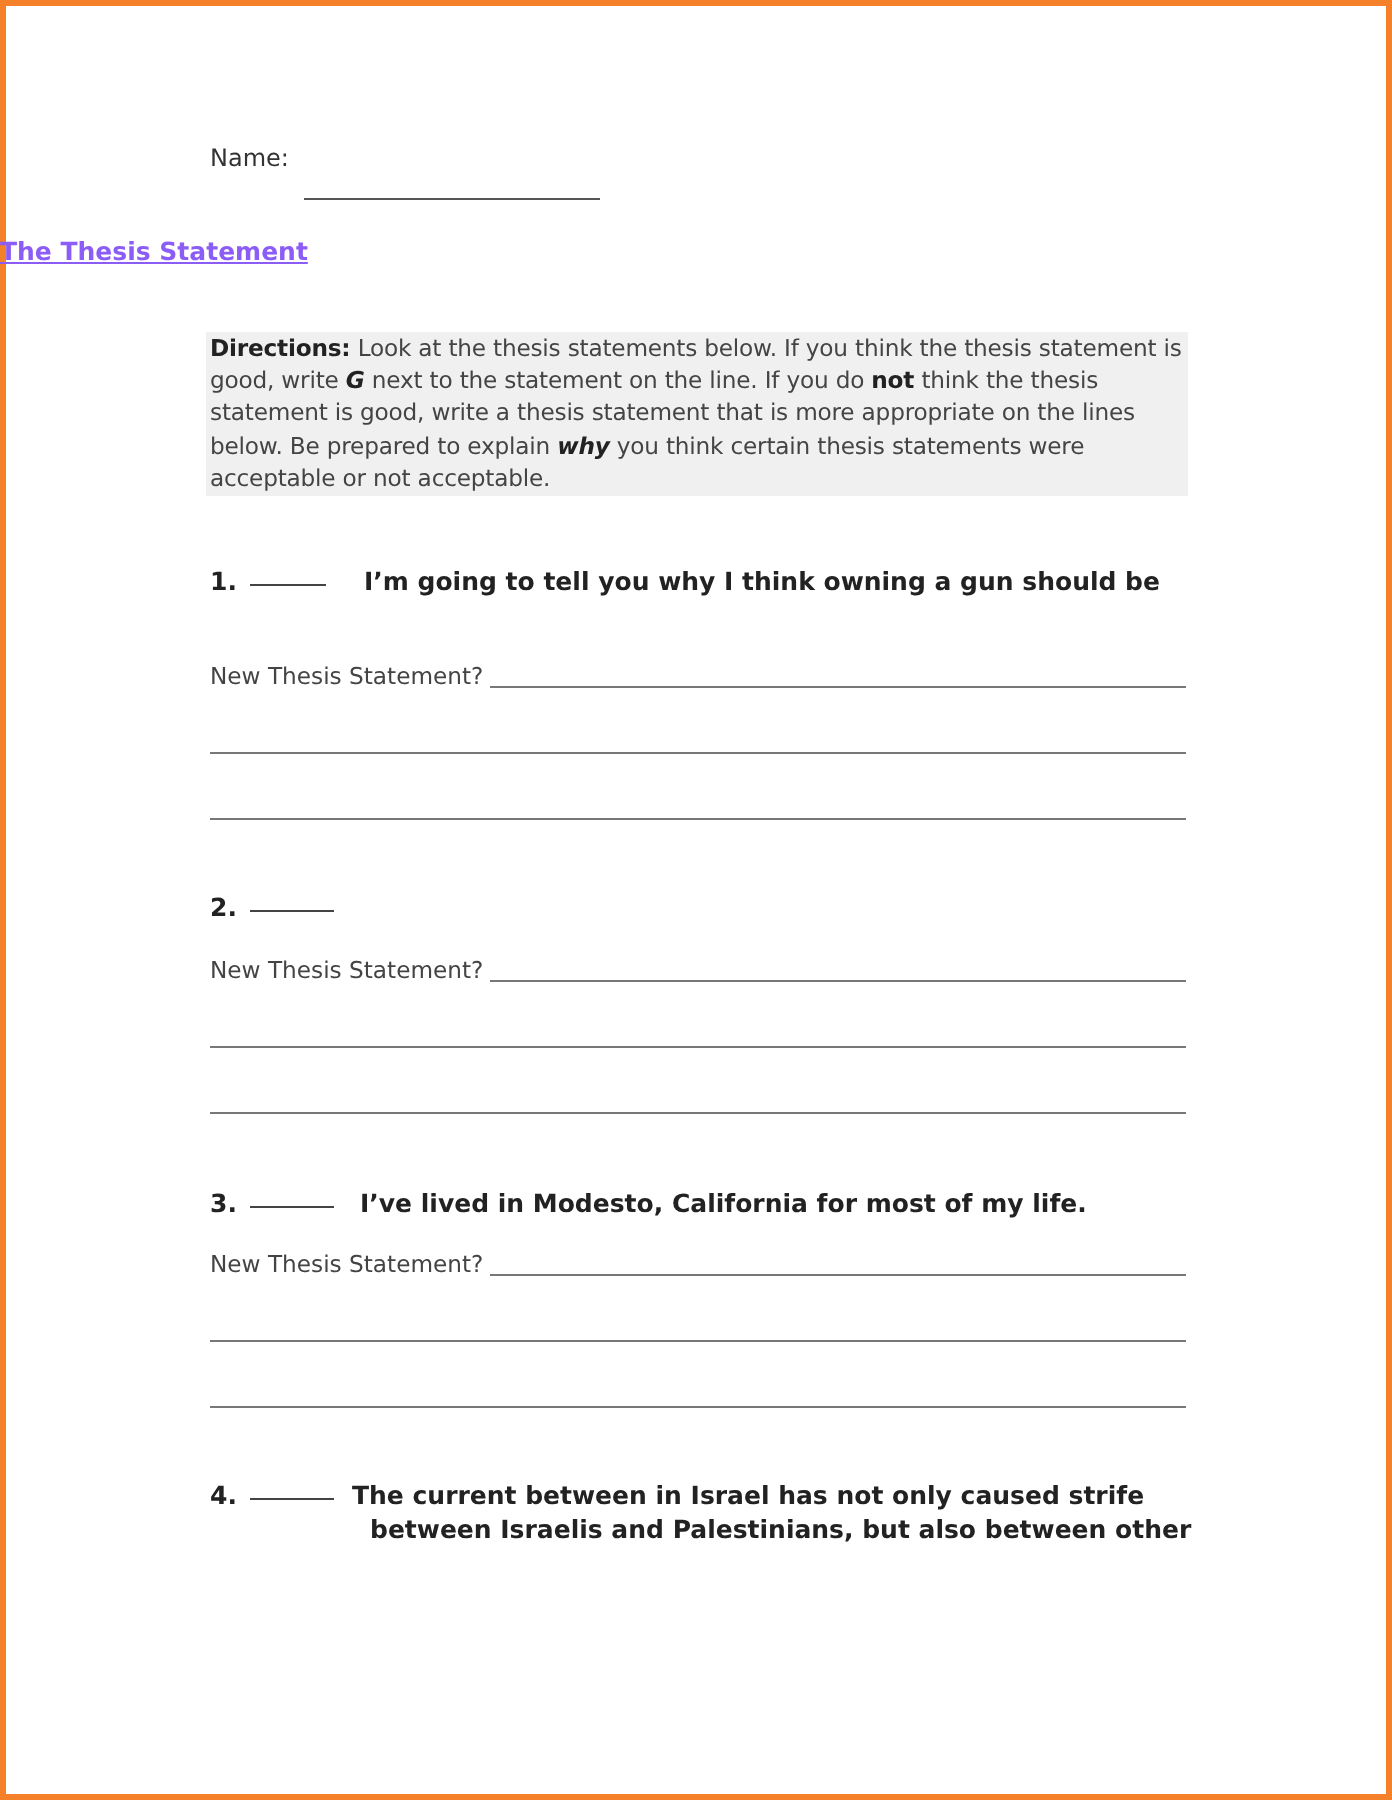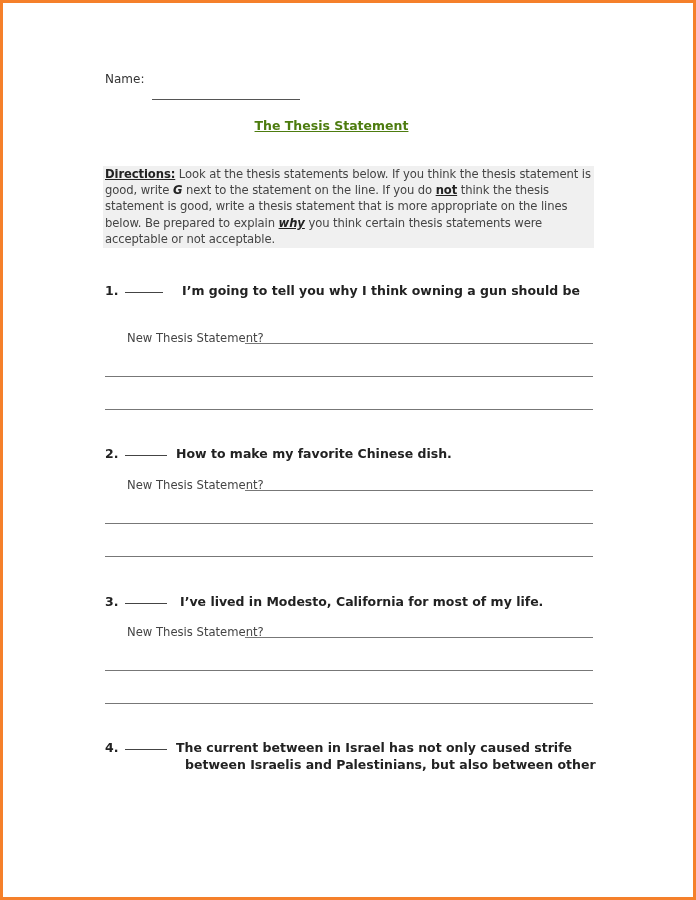--- a/index.html
+++ b/index.html
@@ -16,40 +16,40 @@
     .name-row {
       position: absolute; left: 105px; top: 72px;
       font-size: 12px; color: #333;
     }
     .name-line {
       position: absolute; left: 152px; top: 99px; width: 148px;
       border-bottom: 1px solid #555;
     }
     .title {
       position: absolute; left: 0; width: 663px; top: 118px;
-      text-align: center; font-weight: bold; font-size: 12.5px;
-      text-decoration: underline; color: #4d7c0f;
+      font-weight: bold; font-size: 12.5px;
+      text-decoration: underline; color: #8b5cf6;
     }
     .directions {
       position: absolute; left: 103px; top: 166px; width: 491px; height: 82px;
       background: #f0f0f0;
       font-size: 11.6px; line-height: 16.2px; color: #444;
       padding: 0 0 0 2px; box-sizing: border-box; letter-spacing: -0.1px;
     }
-    .directions b.u { text-decoration: underline; color: #222; }
+    .directions b.u { color: #222; }
     .directions .g { font-weight: bold; font-style: italic; color: #222; }
     .q {
       position: absolute; left: 105px; font-weight: bold; font-size: 12.5px;
       color: #222; line-height: 17px;
     }
     .q .num { display: inline-block; width: 20px; }
     .q .blank { display: inline-block; width: 38px; border-bottom: 1px solid #444; margin-right: 8px; vertical-align: 2px; height: 0; }
     .q .stmt { position: absolute; top: 0; width: 420px; }
     .newts {
-      position: absolute; left: 105px; font-size: 11.6px; color: #444; margin-left: 22px;
+      position: absolute; left: 105px; font-size: 11.6px; color: #444;
     }
     .rule {
       position: absolute; left: 105px; width: 488px; border-bottom: 1.5px solid #777;
     }
     .rule.short { left: 245px; width: 348px; }
   </style>
 </head>
 <body>
 
 <div class="frame"></div>
@@ -67,21 +67,20 @@
   <span class="num">1.</span><span class="blank"></span>
   <span class="stmt" style="left:66px;text-align:center;"><span>I’m going to tell you why I think owning a gun should be</span><br></span>
 </div>
 <div class="newts" style="top:331px;">New Thesis Statement?</div>
 <div class="rule short" style="top:343px;"></div>
 <div class="rule" style="top:376px;"></div>
 <div class="rule" style="top:409px;"></div>
 
 <div class="q" style="top:445px; width:490px;">
   <span class="num">2.</span><span class="blank" style="width:42px;"></span>
-  <span class="stmt" style="left:71px;">How to make my favorite Chinese dish.</span>
 </div>
 <div class="newts" style="top:478px;">New Thesis Statement?</div>
 <div class="rule short" style="top:490px;"></div>
 <div class="rule" style="top:523px;"></div>
 <div class="rule" style="top:556px;"></div>
 
 <div class="q" style="top:593px; width:490px;">
   <span class="num">3.</span><span class="blank" style="width:42px;"></span>
   <span class="stmt" style="left:75px;">I’ve lived in Modesto, California for most of my life.</span>
 </div>

